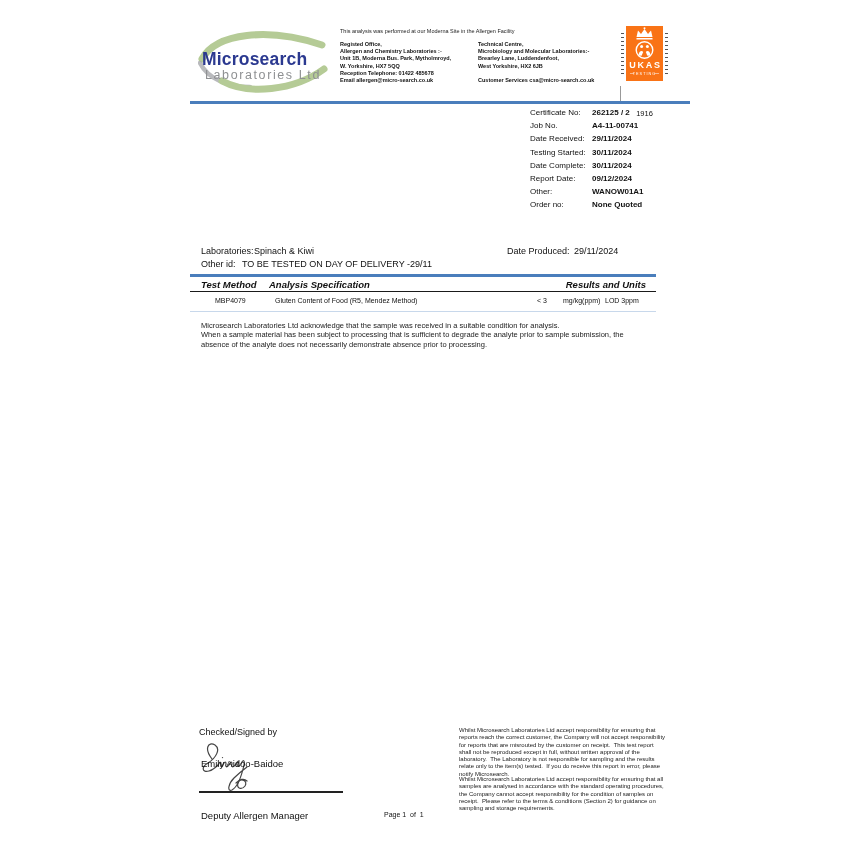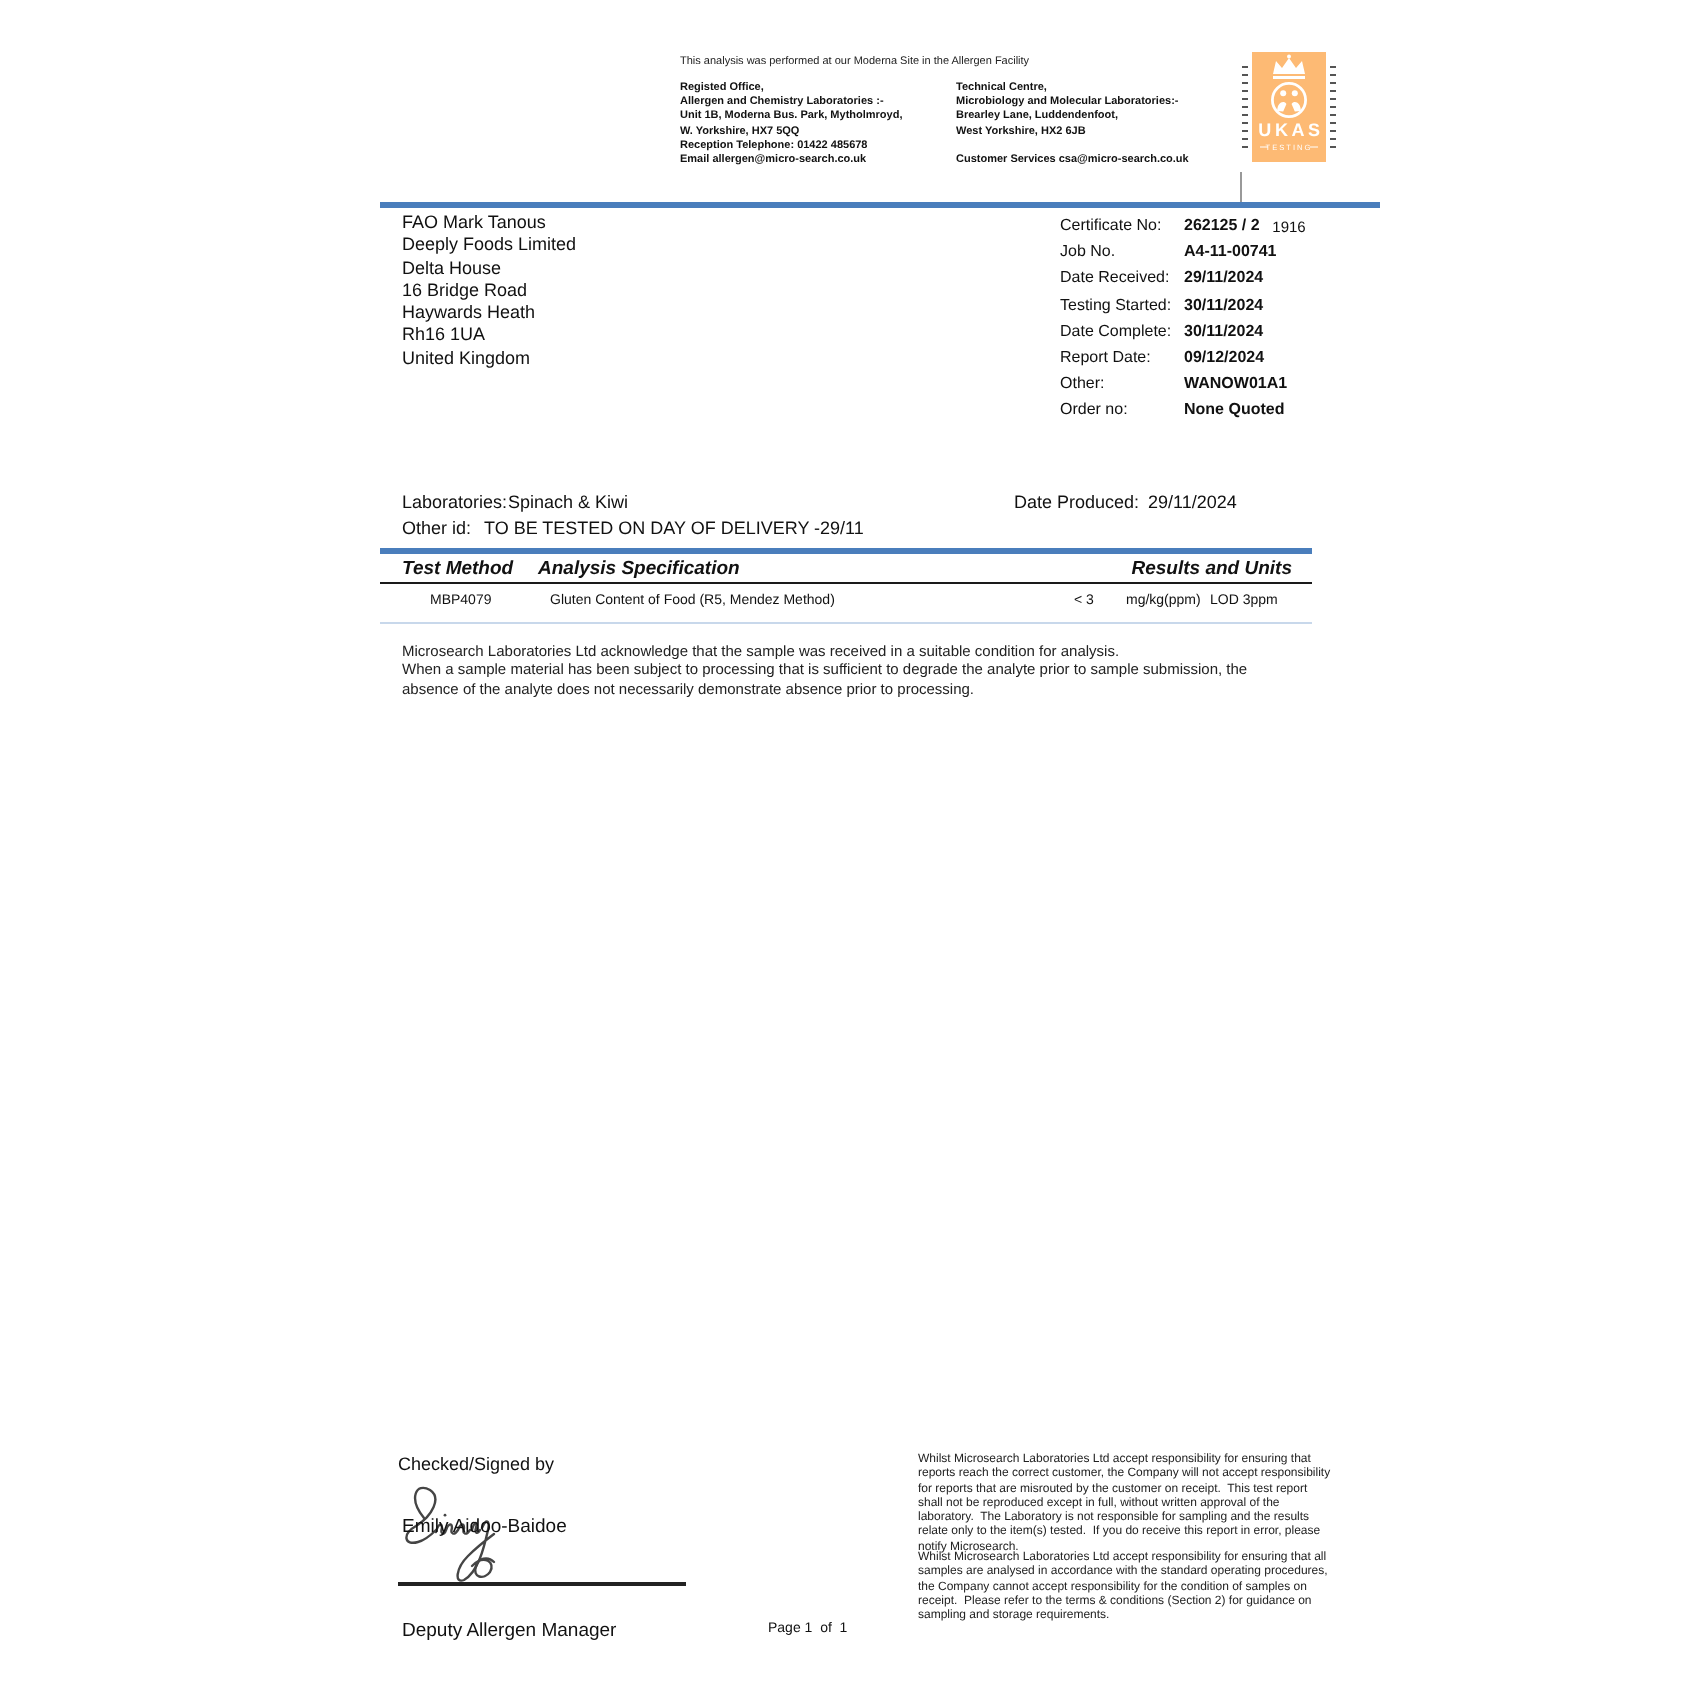--- a/index.html
+++ b/index.html
@@ -14,21 +14,21 @@
   #reg-office{left:340px;top:41px;width:132px;}
   #tech-centre{left:478px;top:41px;width:132px;}
 
   
   #logo{left:198px;top:27px;width:130px;height:68px;}
   #logo svg{position:absolute;left:0;top:0;}
   .logo-name{position:absolute;left:4px;top:22px;font-size:17.5px;font-weight:700;color:#2b3990;letter-spacing:.2px;}
   .logo-sub{position:absolute;left:7px;top:41px;font-size:12.5px;font-weight:400;color:#8e9092;letter-spacing:1.6px;}
 
   
-  #ukas-box{left:626px;top:26px;width:37px;height:55px;background:#fdba74;}
+  #ukas-box{left:626px;top:26px;width:37px;height:55px;background:#f97316;}
   .ticks{width:3px;height:42px;background:repeating-linear-gradient(180deg,#555 0 1px,transparent 1px 4px);}
   #ticks-left{left:621px;top:33px;}
   #ticks-right{left:665px;top:33px;}
   #ukas-number{left:624px;top:85px;width:41px;text-align:center;font-size:7.5px;color:#111;margin-top:24px;}
   #ukas-vline{left:620px;top:86px;width:1px;height:16px;background:#999;}
 
   
   .rule-blue{background:#4a7ebc;}
   #rule-header{left:190px;top:101px;width:500px;height:2.5px;}
   #rule-desc{left:190px;top:274px;width:466px;height:2.5px;}
@@ -79,20 +79,29 @@
   #page-indicator{left:384px;top:811px;font-size:7px;color:#111;white-space:pre;}
   .disc{left:459px;width:208px;font-size:6px;line-height:7.3px;color:#222;white-space:pre-wrap;}
   #disc1{top:727px;}
   #disc2{top:776px;}
 </style>
 </head>
 <body>
 
 <div class="page">
 
+  <div class="abs" id="logo">
+    <svg width="130" height="68" viewBox="0 0 130 68">
+      <path d="M4,32 C18,6 70,0 124,18" stroke="#b5cb96" stroke-width="7" fill="none" stroke-linecap="round"></path>
+      <path d="M2,36 C10,52 30,60 52,60" stroke="#a7a9ac" stroke-width="4.5" fill="none" stroke-linecap="round" opacity="0.8"></path>
+      <path d="M24,54 C50,68 96,64 126,42" stroke="#b5cb96" stroke-width="7" fill="none" stroke-linecap="round"></path>
+    </svg>
+    <div class="logo-name">Microsearch</div>
+    <div class="logo-sub">Laboratories Ltd</div>
+  </div>
 
   <div class="abs" id="top-note">This analysis was performed at our Moderna Site in the Allergen Facility</div>
   <div class="abs addr" id="reg-office">Registed Office,
 Allergen and Chemistry Laboratories :-
 Unit 1B, Moderna Bus. Park, Mytholmroyd,
 W. Yorkshire, HX7 5QQ
 Reception Telephone: 01422 485678
 Email allergen@micro-search.co.uk</div>
   <div class="abs addr" id="tech-centre">Technical Centre,
 Microbiology and Molecular Laboratories:-
@@ -119,27 +128,20 @@
       <text x="18.5" y="49" text-anchor="middle" font-family="Liberation Sans, sans-serif" font-size="3.8" letter-spacing="1" fill="#fff">TESTING</text>
       <line x1="4" y1="47.5" x2="8" y2="47.5" stroke="#fff" stroke-width="0.5"></line>
       <line x1="29" y1="47.5" x2="33" y2="47.5" stroke="#fff" stroke-width="0.5"></line>
     </svg>
   </div>
   <div class="abs" id="ukas-number">1916</div>
   <div class="abs" id="ukas-vline"></div>
 
   <div class="abs rule-blue" id="rule-header"></div>
 
-  <div class="abs pre" id="recipient">FAO Mark Tanous
-Deeply Foods Limited
-Delta House
-16 Bridge Road
-Haywards Heath
-Rh16 1UA
-United Kingdom</div>
 
   <div class="abs" id="cert-info">
     <div class="cert-row"><span class="cert-label">Certificate No:</span><span class="cert-value">262125 / 2</span></div>
     <div class="cert-row"><span class="cert-label">Job No.</span><span class="cert-value">A4-11-00741</span></div>
     <div class="cert-row"><span class="cert-label">Date Received:</span><span class="cert-value">29/11/2024</span></div>
     <div class="cert-row"><span class="cert-label">Testing Started:</span><span class="cert-value">30/11/2024</span></div>
     <div class="cert-row"><span class="cert-label">Date Complete:</span><span class="cert-value">30/11/2024</span></div>
     <div class="cert-row"><span class="cert-label">Report Date:</span><span class="cert-value">09/12/2024</span></div>
     <div class="cert-row"><span class="cert-label">Other:</span><span class="cert-value">WANOW01A1</span></div>
     <div class="cert-row"><span class="cert-label">Order no:</span><span class="cert-value">None Quoted</span></div>

